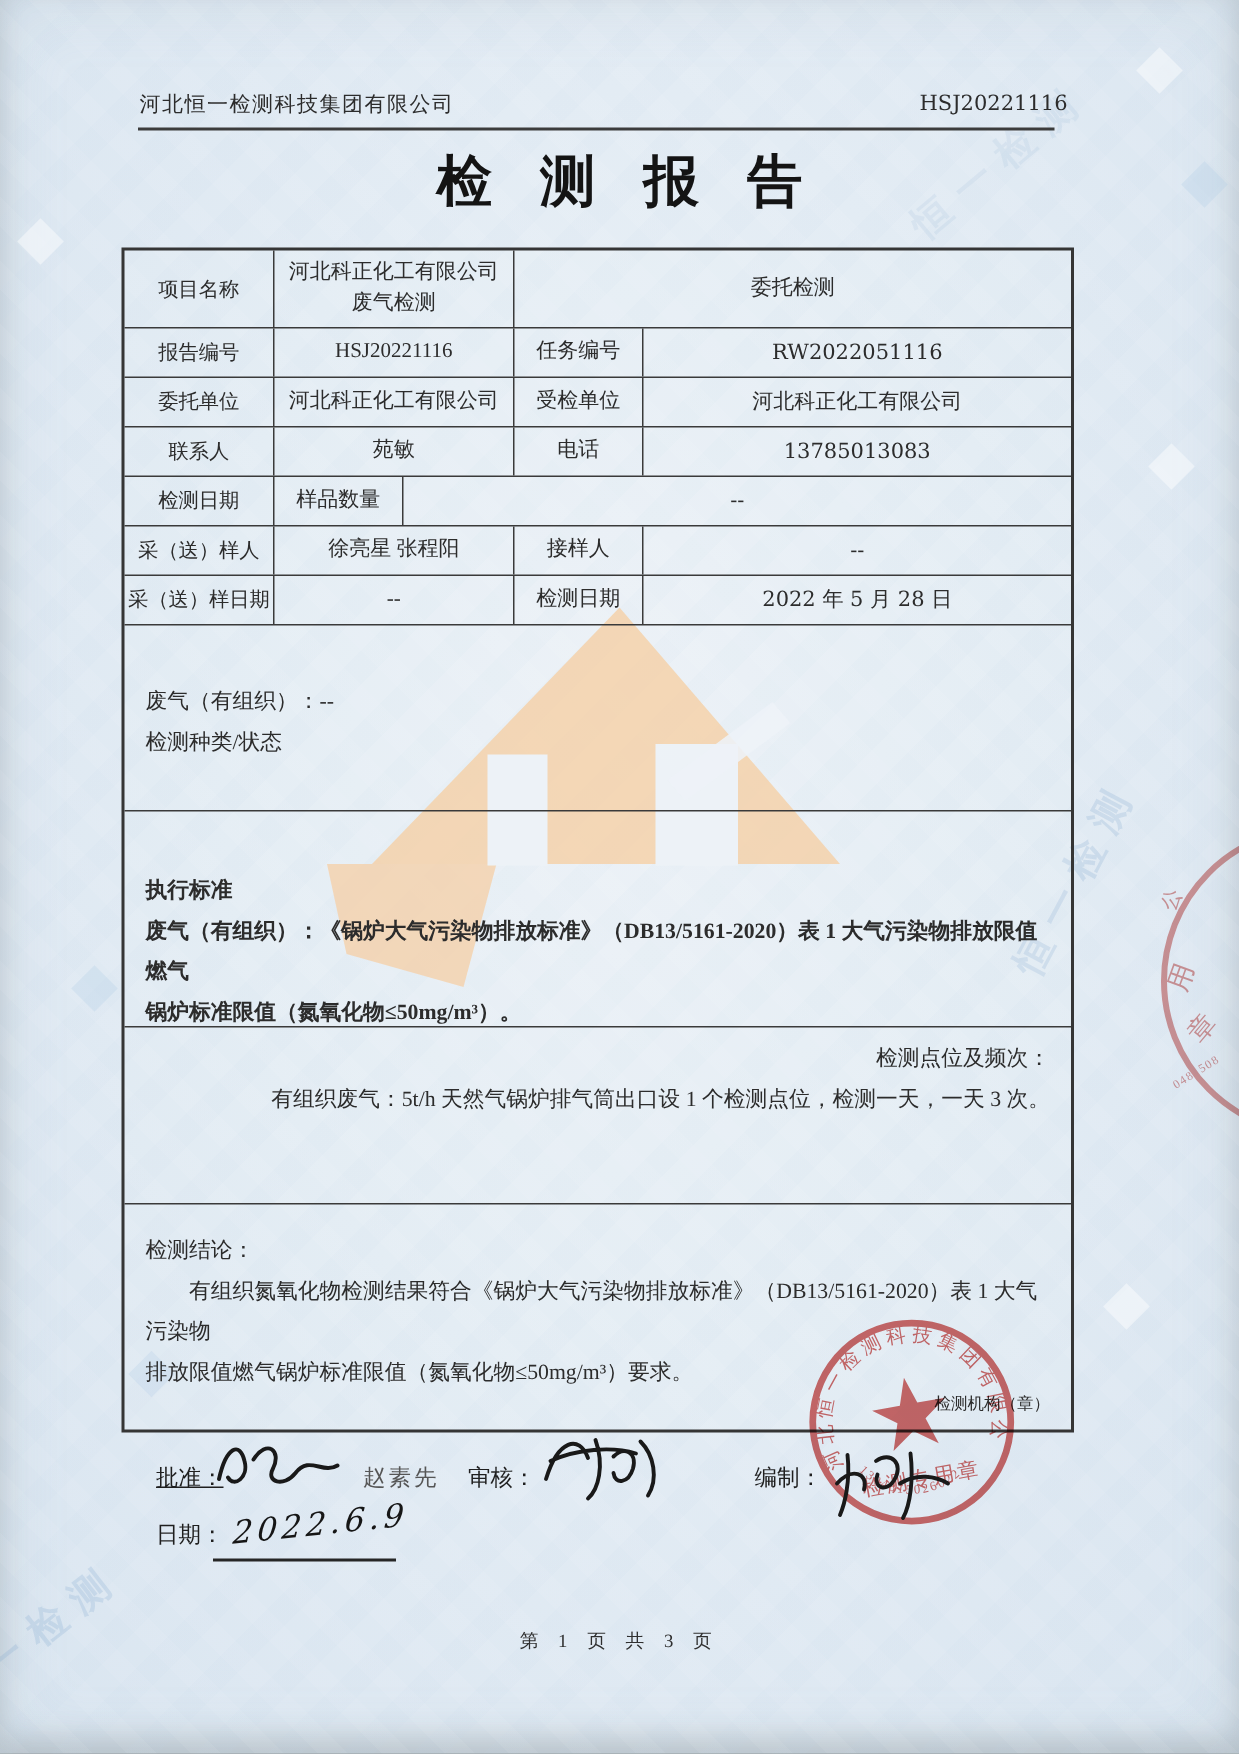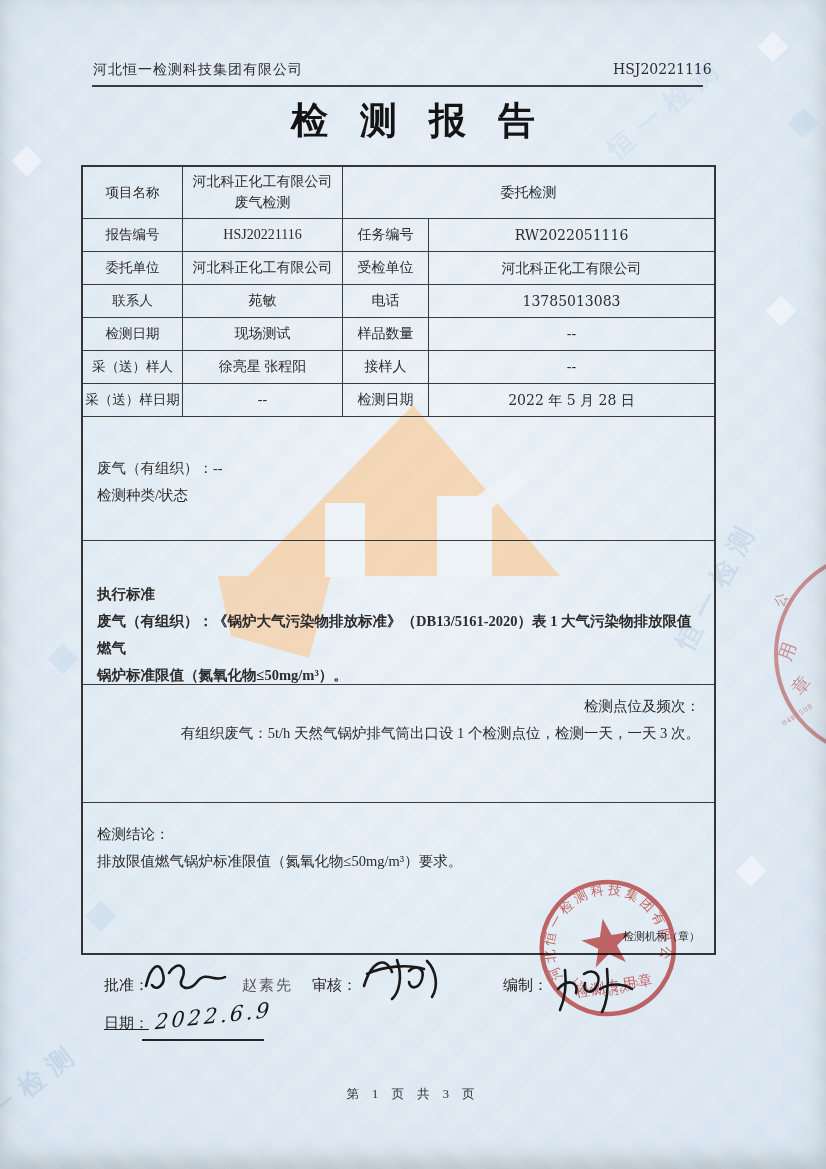--- a/index.html
+++ b/index.html
@@ -128,21 +128,20 @@
 
     <div class="irow" style="height:33px">
       <div class="cell c1">联系人</div>
       <div class="cell c2">苑敏</div>
       <div class="cell c3">电话</div>
       <div class="cell c4">13785013083</div>
     </div>
 
     <div class="irow" style="height:33px">
       <div class="cell c1">检测日期</div>
-      <div class="cell c2">现场测试</div>
       <div class="cell c3">样品数量</div>
       <div class="cell c4">--</div>
     </div>
 
     <div class="irow" style="height:33px">
       <div class="cell c1">采（送）样人</div>
       <div class="cell c2">徐亮星 张程阳</div>
       <div class="cell c3">接样人</div>
       <div class="cell c4">--</div>
     </div>
@@ -165,20 +164,21 @@
       <div>锅炉标准限值（氮氧化物≤50mg/m³）。</div>
     </div>
 
     <div class="sect s3">
       <div>检测点位及频次：</div>
       <div>有组织废气：5t/h 天然气锅炉排气筒出口设 1 个检测点位，检测一天，一天 3 次。</div>
     </div>
 
     <div class="sect s4">
       <div>检测结论：</div>
+      <div class="indent">有组织氮氧化物检测结果符合《锅炉大气污染物排放标准》（DB13/5161-2020）表 1 大气污染物</div>
       <div>排放限值燃气锅炉标准限值（氮氧化物≤50mg/m³）要求。</div>
       <div class="agency">检测机构（章）</div>
     </div>
   </div>
 
   <svg class="stamp-main" width="148" height="154" viewBox="0 0 148 154">
     <defs>
       <path id="arcTop" d="M 27.2,103 A 54,54 0 1 1 120.8,103" fill="none"></path>
       <path id="arcBot" d="M 30,95 A 48,48 0 0 0 118,95" fill="none"></path>
     </defs>
@@ -194,31 +194,31 @@
   </svg>
 
   <svg class="stamp-edge" width="82" height="218" viewBox="0 0 82 218">
     <circle cx="134" cy="108" r="102" fill="none" stroke="#d4716f" stroke-width="4"></circle>
     <text x="38" y="62" transform="rotate(-64 38 62)" font-size="14" fill="#d4716f">公</text>
     <text x="46" y="116" transform="rotate(-70 46 116)" font-size="18" fill="#d4716f">用</text>
     <text x="56" y="150" transform="rotate(-50 56 150)" font-size="18" fill="#d4716f">章</text>
     <text x="40" y="180" transform="rotate(-32 40 180)" font-size="8" letter-spacing="1" fill="#d4716f">0481508</text>
   </svg>
 
-  <div class="sig-label" style="left:104px; top:976px;">批准：</div>
+  <div class="sig-label" style="left:104px; top:976px;text-decoration:underline;">批准：</div>
   <svg class="sig-ink" style="left:136px; top:952px;" width="95" height="50" viewBox="0 0 95 50">
     <path d="M10,34 C15,12 24,9 27,22 C30,33 20,40 16,33 M33,21 C42,7 52,15 46,27 C41,36 53,40 61,30 C70,18 79,31 89,25"></path>
   </svg>
   <div class="sig-printed" style="left:242px; top:976px;">赵素先</div>
   <div class="sig-label" style="left:312px; top:976px;">审核：</div>
   <svg class="sig-ink" style="left:352px; top:944px;" width="100" height="62" viewBox="0 0 100 62">
     <path d="M12,42 C20,16 34,12 40,28 M15,30 C32,22 56,20 72,25 M45,16 C51,33 47,49 40,55 M57,27 C64,20 73,24 70,35 C67,45 58,46 57,38 M75,17 C84,26 87,42 80,53"></path>
   </svg>
   <div class="sig-label" style="left:503px; top:976px;">编制：</div>
   <svg class="sig-ink" style="left:548px; top:958px;" width="92" height="56" viewBox="0 0 92 56">
     <path d="M10,31 C20,20 31,24 28,35 M17,12 C19,30 15,45 12,52 M36,16 C46,9 55,18 48,29 C43,37 34,34 37,25 M59,11 C61,28 59,45 54,54 M52,31 C63,24 76,26 84,31"></path>
   </svg>
-  <div class="sig-label" style="left:104px; top:1014px;text-decoration:underline;">日期：</div>
+  <div class="sig-label" style="left:104px; top:1014px;">日期：</div>
   <div class="date-val">2022.6.9</div>
   <div class="date-line"></div>
 
   <div class="footer">第 1 页 共 3 页</div>
 </div>
 
 </body></html>

